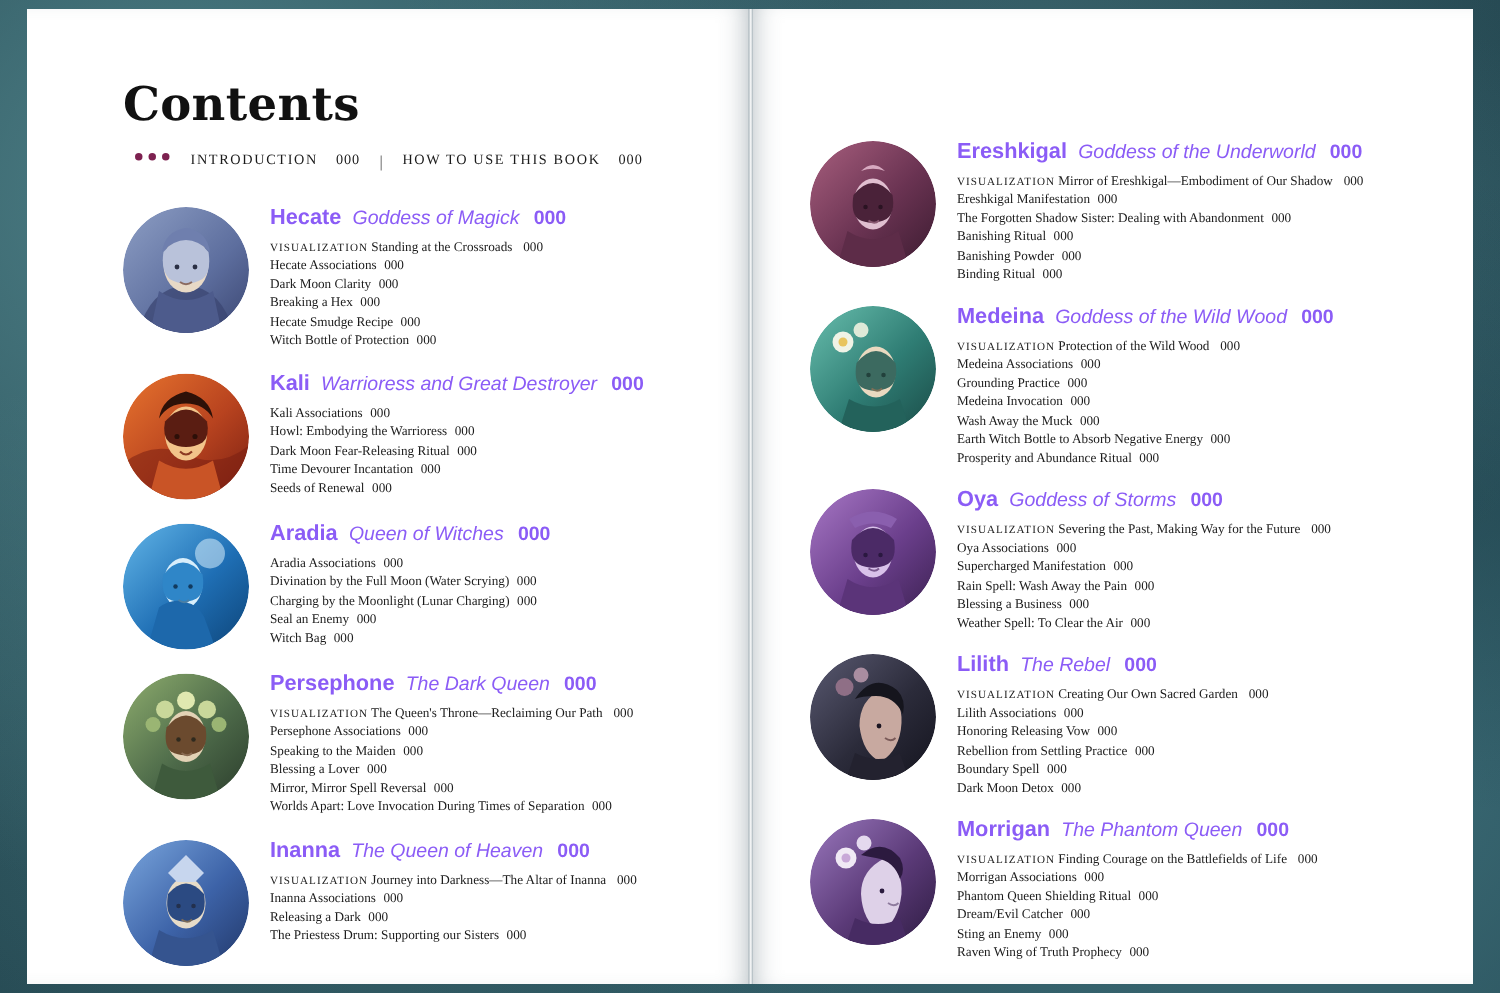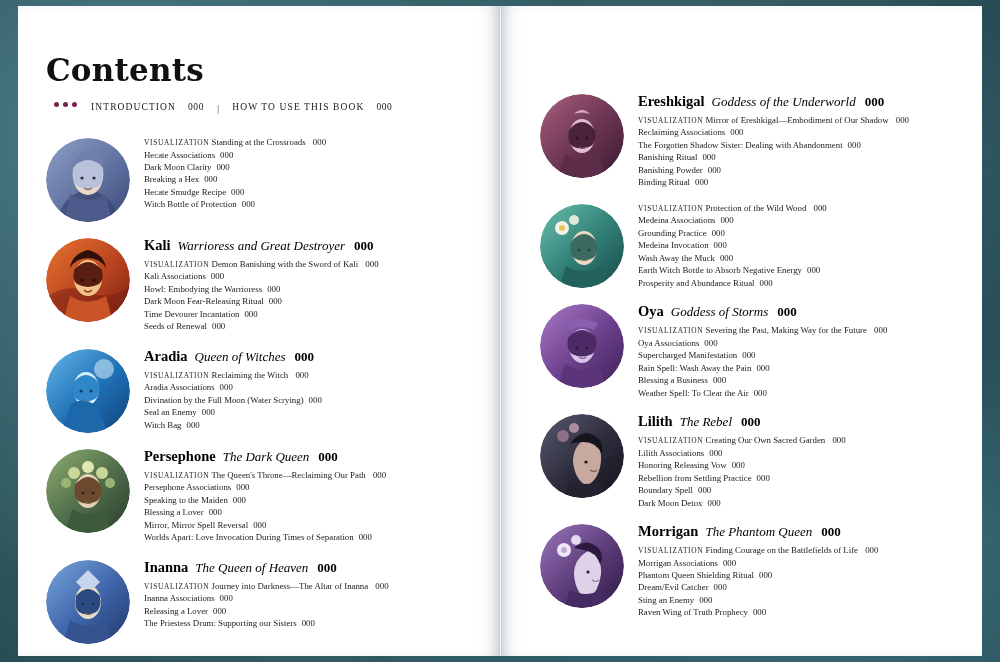--- a/index.html
+++ b/index.html
@@ -41,21 +41,21 @@
     display: flex;
   }
   .page {
     position: relative;
     background: #ffffff;
     width: 482px;
     height: 650px;
     box-sizing: border-box;
   }
   .page.left {
-    padding: 28px 22px 10px 28px;
+    padding: 28px 22px 10px 64px;
     box-shadow: inset -14px 0 18px -12px rgba(80,100,110,0.45);
   }
   .page.right {
     padding: 28px 30px 10px 40px;
     box-shadow: inset 14px 0 18px -12px rgba(80,100,110,0.45);
   }
   .gutter {
     position: absolute;
     left: 481px;
     top: 0;
@@ -132,24 +132,24 @@
   .thumb svg {
     display: block;
     width: 84px;
     height: 84px;
   }
   .entry .body {
     flex: 1 1 auto;
     min-width: 0;
   }
   .ent-head {
-    font-family: Liberation Serif, serif;
+    font-family: Liberation Sans, sans-serif;
     line-height: 1.1;
     margin-bottom: 4px;
-    color: #000000;
+    color: #8b5cf6;
   }
   .ent-name {
     font-weight: 700;
     font-size: 14.5px;
   }
   .ent-sub {
     font-style: italic;
     font-size: 13px;
     font-weight: 400;
     margin-left: 3px;
@@ -222,20 +222,25 @@
                 <path d="M42 14 q14 2 16 16 q-8-8-16-8 q-8 0-16 8 q2-14 16-16z" fill="#6f7fae"></path>
                 <circle cx="36" cy="40" r="1.6" fill="#2a2f44"></circle>
                 <circle cx="48" cy="40" r="1.6" fill="#2a2f44"></circle>
                 <path d="M38 50 q4 3 8 0" stroke="#8b6a60" stroke-width="1.3" fill="none"></path>
                 <path d="M24 56 q18 12 36 0 l6 28 H18z" fill="#4d5b8c"></path>
               </g>
             </svg>
           </div>
         </div>
         <div class="body">
+          <div class="ent-head">
+            <span class="ent-name">Hecate</span>
+            <span class="ent-sub">Goddess of Magick</span>
+            <span class="ent-pg">000</span>
+          </div>
           <div class="line">
             <span class="vis-tag">Visualization</span>
             <span>Standing at the Crossroads</span>
             <span class="pg">000</span>
           </div>
           <div class="line"><span>Hecate Associations</span><span class="pg">000</span></div>
           <div class="line"><span>Dark Moon Clarity</span><span class="pg">000</span></div>
           <div class="line"><span>Breaking a Hex</span><span class="pg">000</span></div>
           <div class="line"><span>Hecate Smudge Recipe</span><span class="pg">000</span></div>
           <div class="line"><span>Witch Bottle of Protection</span><span class="pg">000</span></div>
@@ -269,25 +274,20 @@
               </g>
             </svg>
           </div>
         </div>
         <div class="body">
           <div class="ent-head">
             <span class="ent-name">Kali</span>
             <span class="ent-sub">Warrioress and Great Destroyer</span>
             <span class="ent-pg">000</span>
           </div>
-          <div class="line">
-            <span class="vis-tag">Visualization</span>
-            <span>Demon Banishing with the Sword of Kali</span>
-            <span class="pg">000</span>
-          </div>
           <div class="line"><span>Kali Associations</span><span class="pg">000</span></div>
           <div class="line"><span>Howl: Embodying the Warrioress</span><span class="pg">000</span></div>
           <div class="line"><span>Dark Moon Fear-Releasing Ritual</span><span class="pg">000</span></div>
           <div class="line"><span>Time Devourer Incantation</span><span class="pg">000</span></div>
           <div class="line"><span>Seeds of Renewal</span><span class="pg">000</span></div>
         </div>
       </div>
 
       <div class="entry">
         <div class="thumb-wrap">
@@ -315,27 +315,23 @@
               </g>
             </svg>
           </div>
         </div>
         <div class="body">
           <div class="ent-head">
             <span class="ent-name">Aradia</span>
             <span class="ent-sub">Queen of Witches</span>
             <span class="ent-pg">000</span>
           </div>
-          <div class="line">
-            <span class="vis-tag">Visualization</span>
-            <span>Reclaiming the Witch</span>
-            <span class="pg">000</span>
-          </div>
           <div class="line"><span>Aradia Associations</span><span class="pg">000</span></div>
           <div class="line"><span>Divination by the Full Moon (Water Scrying)</span><span class="pg">000</span></div>
+          <div class="line"><span>Charging by the Moonlight (Lunar Charging)</span><span class="pg">000</span></div>
           <div class="line"><span>Seal an Enemy</span><span class="pg">000</span></div>
           <div class="line"><span>Witch Bag</span><span class="pg">000</span></div>
         </div>
       </div>
 
       <div class="entry">
         <div class="thumb-wrap">
           <div class="thumb">
             <svg viewBox="0 0 84 84" xmlns="http://www.w3.org/2000/svg">
               <defs>
@@ -416,21 +412,21 @@
             <span class="ent-name">Inanna</span>
             <span class="ent-sub">The Queen of Heaven</span>
             <span class="ent-pg">000</span>
           </div>
           <div class="line">
             <span class="vis-tag">Visualization</span>
             <span>Journey into Darkness—The Altar of Inanna</span>
             <span class="pg">000</span>
           </div>
           <div class="line"><span>Inanna Associations</span><span class="pg">000</span></div>
-          <div class="line"><span>Releasing a Lover</span><span class="pg">000</span></div>
+          <div class="line"><span>Releasing a Dark</span><span class="pg">000</span></div>
           <div class="line"><span>The Priestess Drum: Supporting our Sisters</span><span class="pg">000</span></div>
 
         </div>
       </div>
     </div>
 
     <div class="page right">
 
       <div class="entry" style="margin-top:58px;">
         <div class="thumb-wrap">
@@ -463,21 +459,21 @@
           <div class="ent-head">
             <span class="ent-name">Ereshkigal</span>
             <span class="ent-sub">Goddess of the Underworld</span>
             <span class="ent-pg">000</span>
           </div>
           <div class="line">
             <span class="vis-tag">Visualization</span>
             <span>Mirror of Ereshkigal—Embodiment of Our Shadow</span>
             <span class="pg">000</span>
           </div>
-          <div class="line"><span>Reclaiming Associations</span><span class="pg">000</span></div>
+          <div class="line"><span>Ereshkigal Manifestation</span><span class="pg">000</span></div>
           <div class="line"><span>The Forgotten Shadow Sister: Dealing with Abandonment</span><span class="pg">000</span></div>
           <div class="line"><span>Banishing Ritual</span><span class="pg">000</span></div>
           <div class="line"><span>Banishing Powder</span><span class="pg">000</span></div>
           <div class="line"><span>Binding Ritual</span><span class="pg">000</span></div>
         </div>
       </div>
 
       <div class="entry">
         <div class="thumb-wrap">
           <div class="thumb">
@@ -501,20 +497,25 @@
                 <circle cx="34" cy="16" r="5" fill="#dfe9d8"></circle>
                 <circle cx="39" cy="46" r="1.5" fill="#22413c"></circle>
                 <circle cx="49" cy="46" r="1.5" fill="#22413c"></circle>
                 <path d="M41 55 q4 3 7 0" stroke="#7e7058" stroke-width="1.2" fill="none"></path>
                 <path d="M26 62 q17 10 34 0 l7 22H19z" fill="#23625b"></path>
               </g>
             </svg>
           </div>
         </div>
         <div class="body">
+          <div class="ent-head">
+            <span class="ent-name">Medeina</span>
+            <span class="ent-sub">Goddess of the Wild Wood</span>
+            <span class="ent-pg">000</span>
+          </div>
           <div class="line">
             <span class="vis-tag">Visualization</span>
             <span>Protection of the Wild Wood</span>
             <span class="pg">000</span>
           </div>
           <div class="line"><span>Medeina Associations</span><span class="pg">000</span></div>
           <div class="line"><span>Grounding Practice</span><span class="pg">000</span></div>
           <div class="line"><span>Medeina Invocation</span><span class="pg">000</span></div>
           <div class="line"><span>Wash Away the Muck</span><span class="pg">000</span></div>
           <div class="line"><span>Earth Witch Bottle to Absorb Negative Energy</span><span class="pg">000</span></div>

